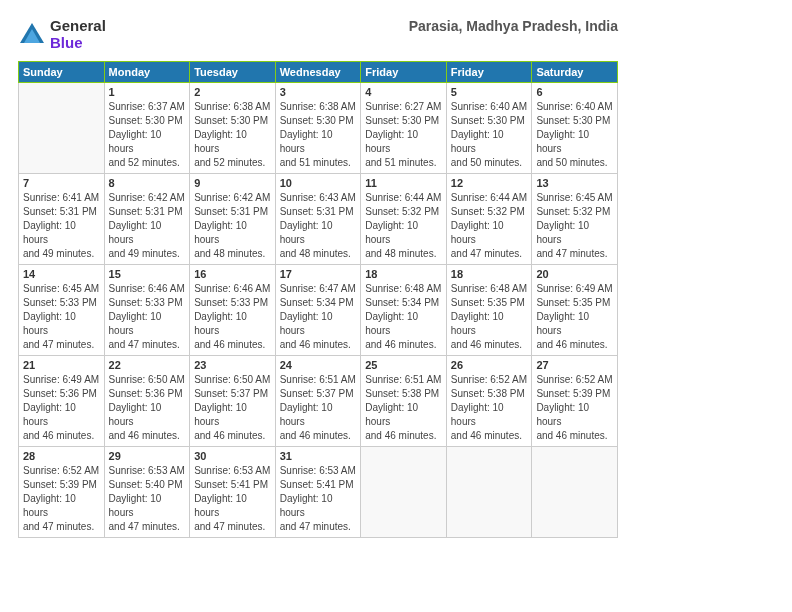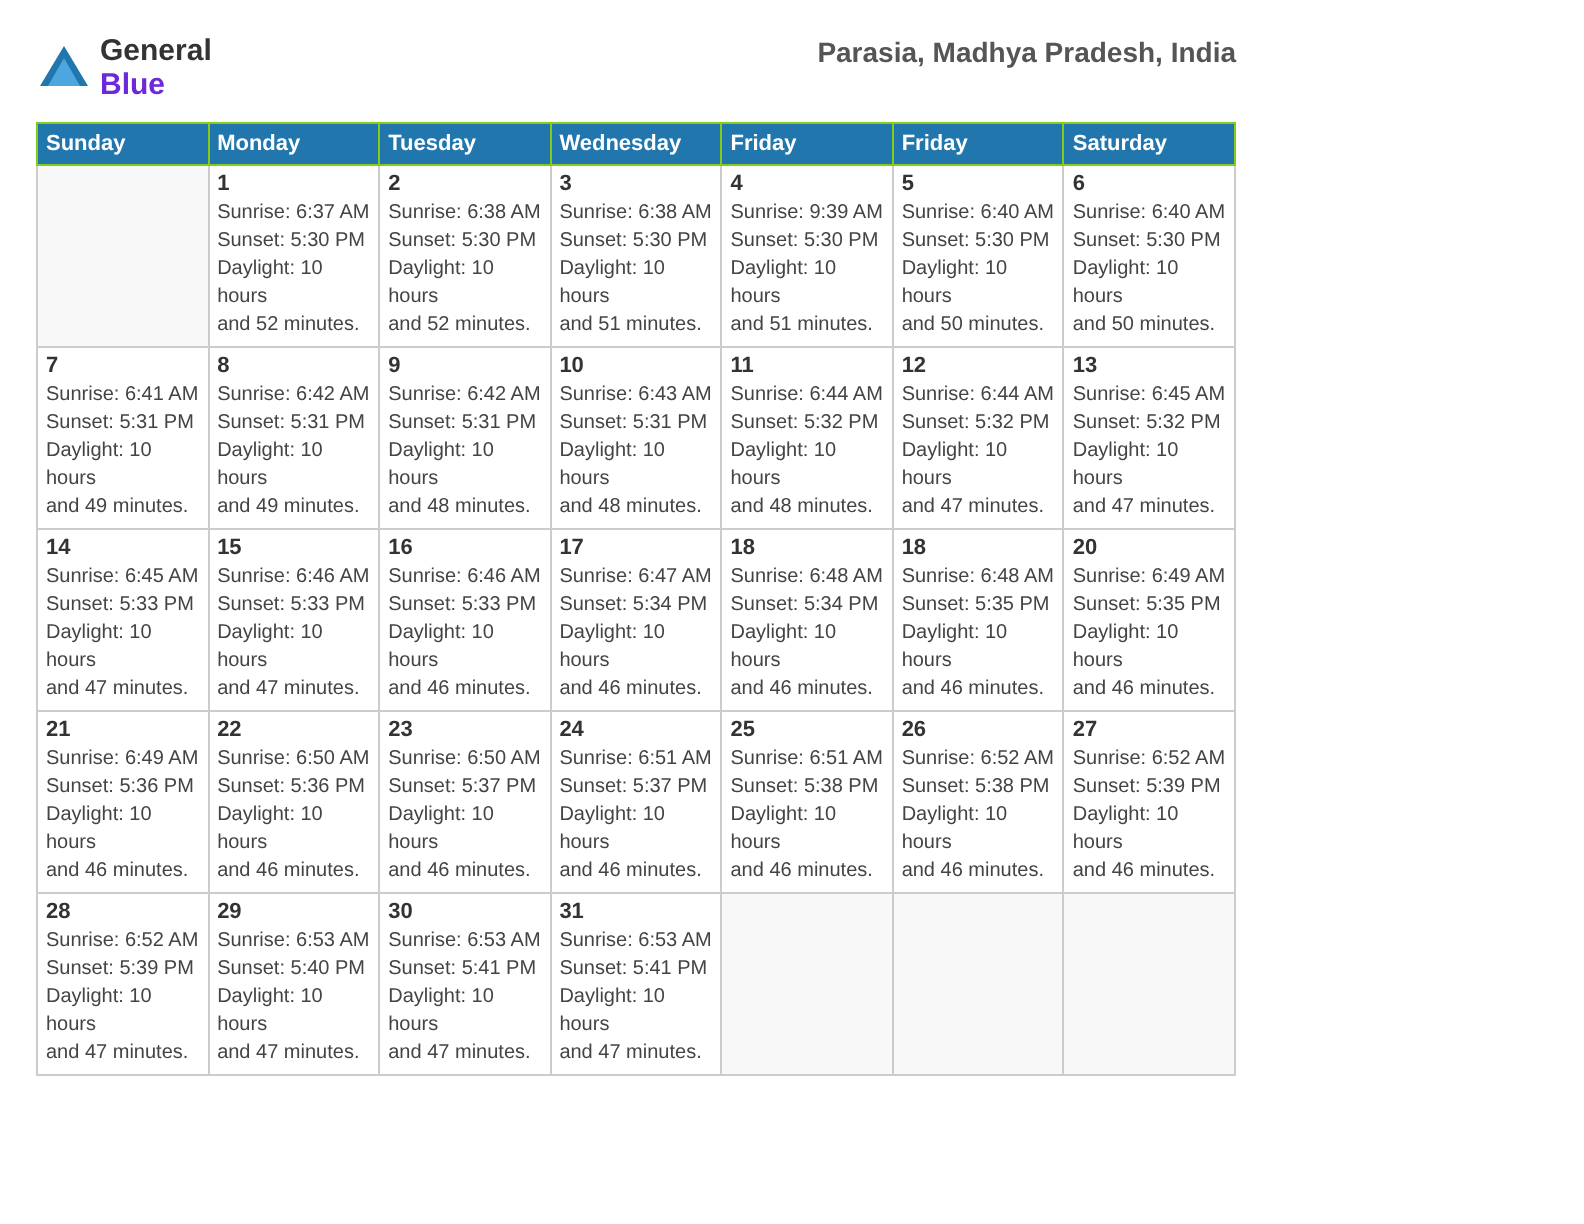--- a/index.html
+++ b/index.html
@@ -149,21 +149,21 @@
           </td>
           <td>
             <span class="day-num">3</span>
             <div class="day-info" style="white-space: pre-line;">Sunrise: 6:38 AM
 Sunset: 5:30 PM
 Daylight: 10 hours
 and 51 minutes.</div>
           </td>
           <td>
             <span class="day-num">4</span>
-            <div class="day-info" style="white-space: pre-line;">Sunrise: 9:39 AM
+            <div class="day-info" style="white-space: pre-line;">Sunrise: 6:27 AM
 Sunset: 5:30 PM
 Daylight: 10 hours
 and 51 minutes.</div>
           </td>
           <td>
             <span class="day-num">5</span>
             <div class="day-info" style="white-space: pre-line;">Sunrise: 6:40 AM
 Sunset: 5:30 PM
 Daylight: 10 hours
 and 50 minutes.</div>

